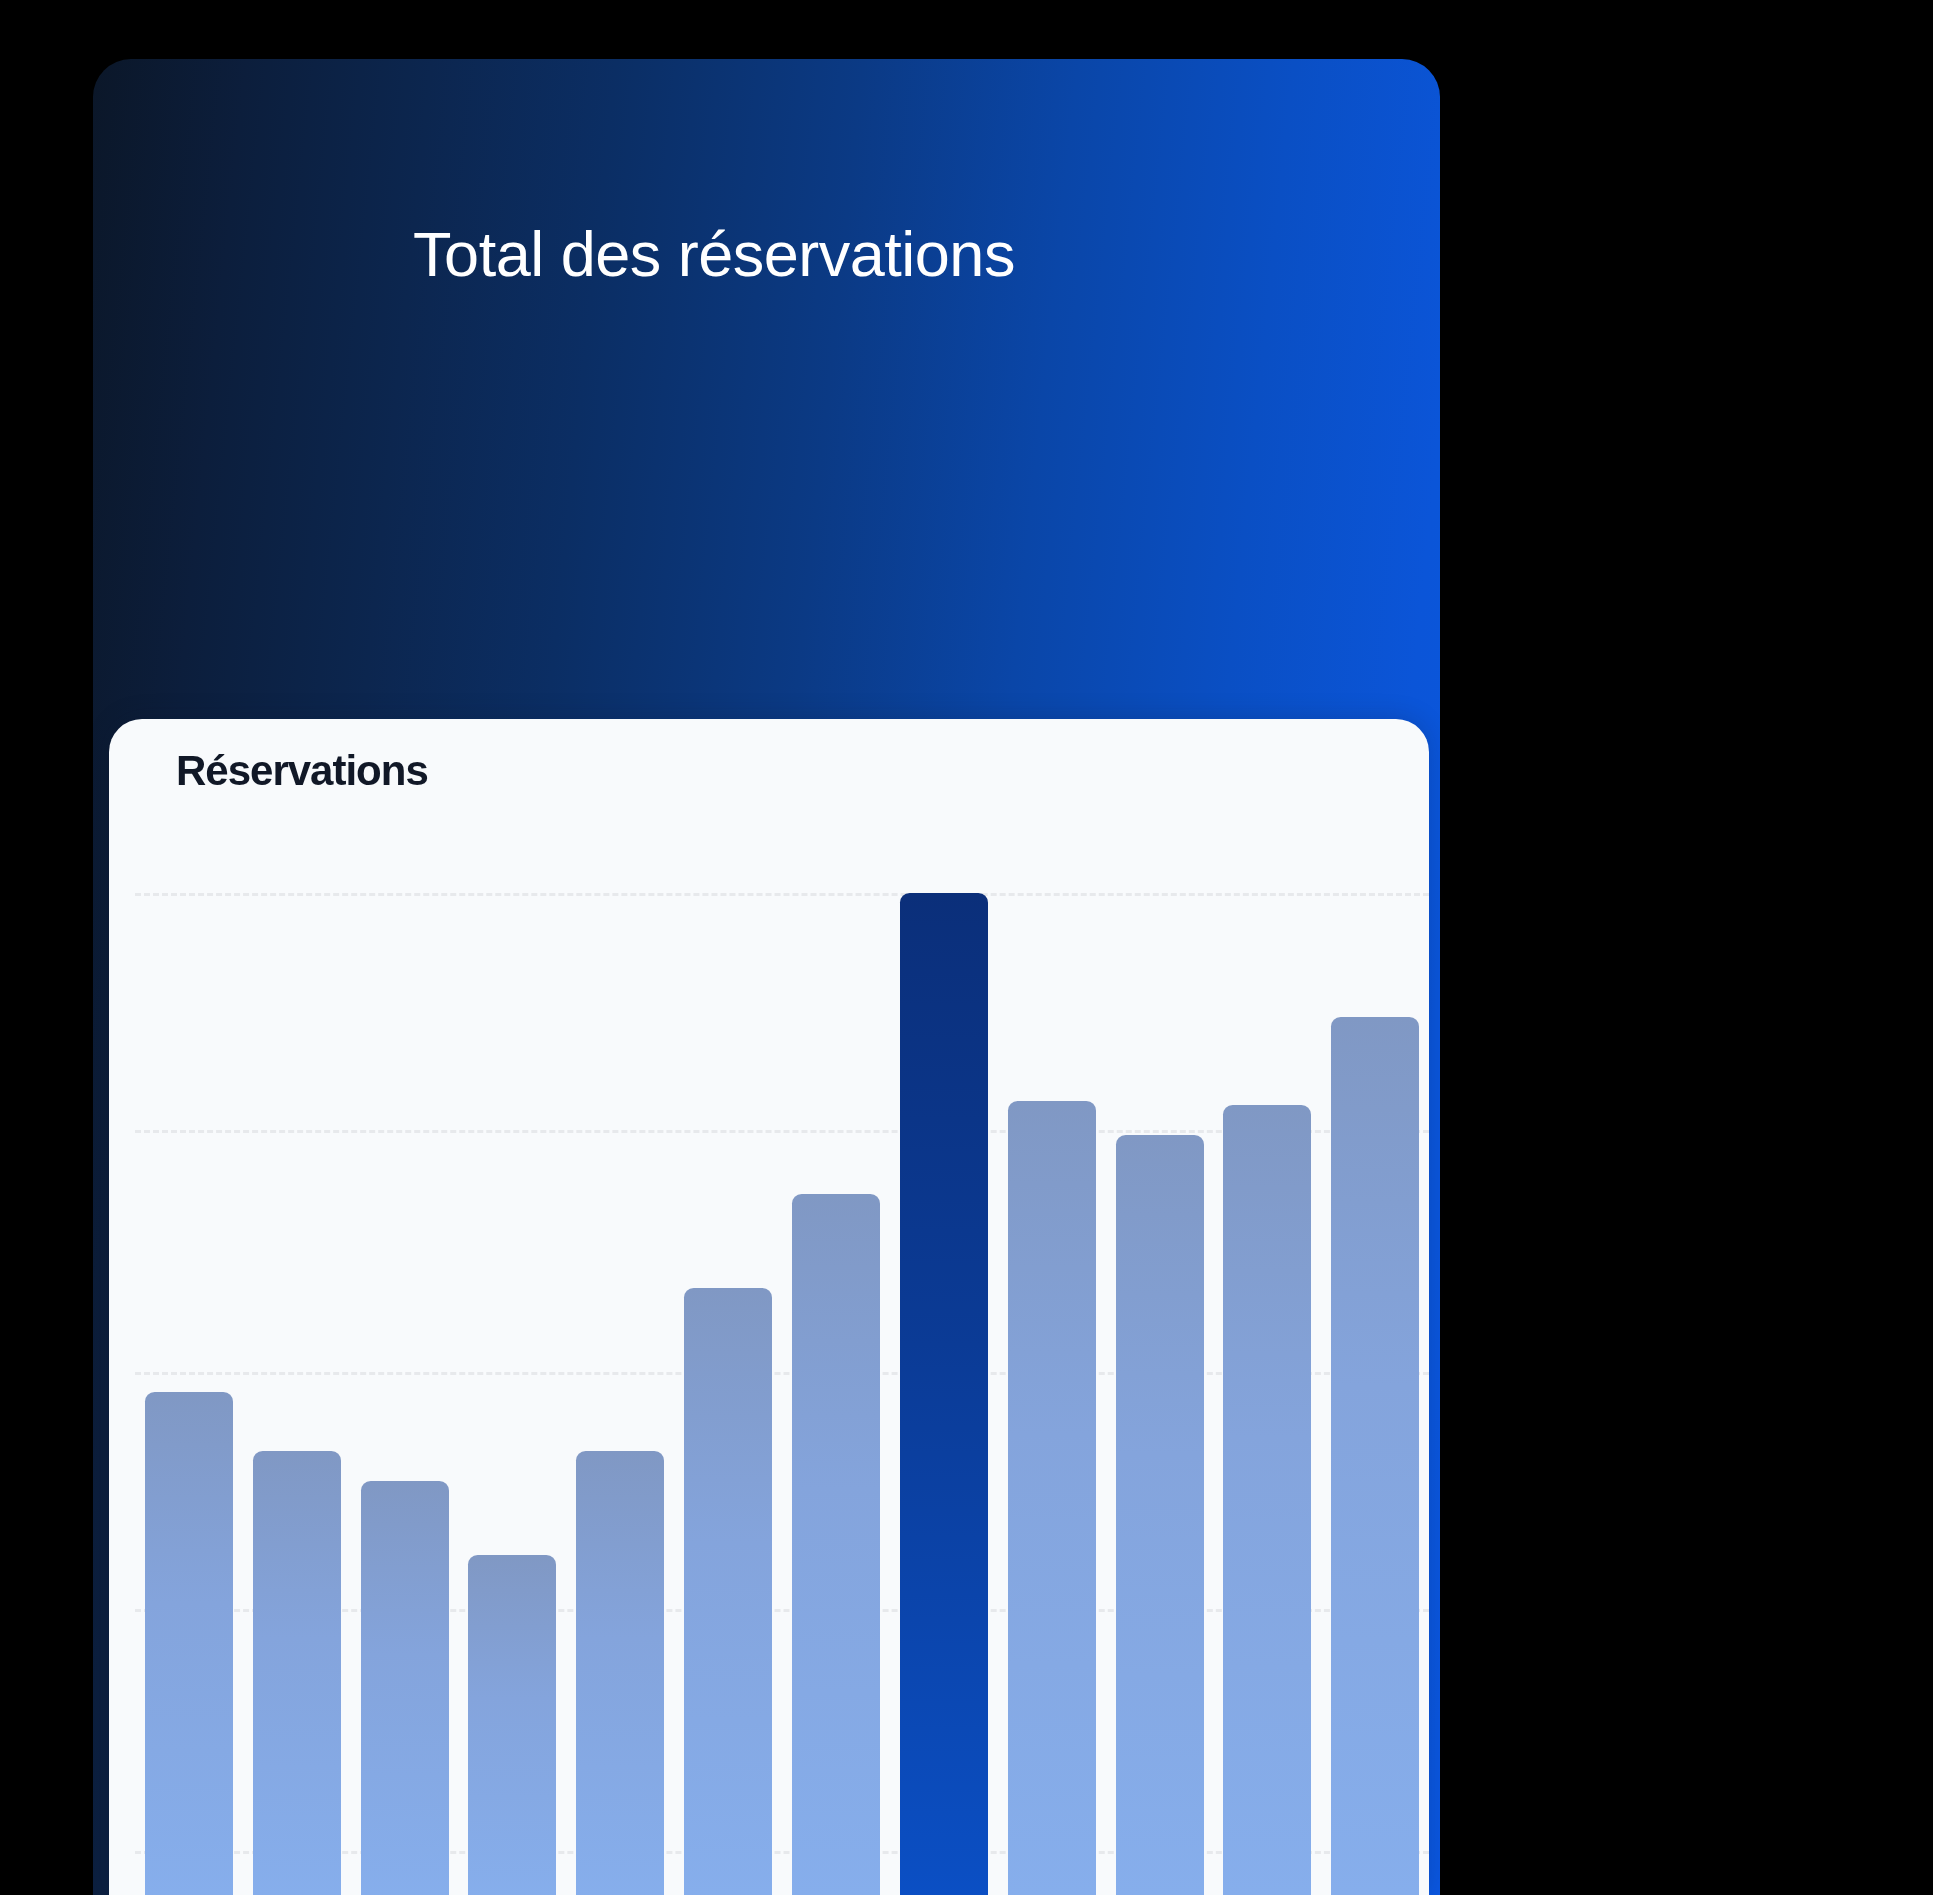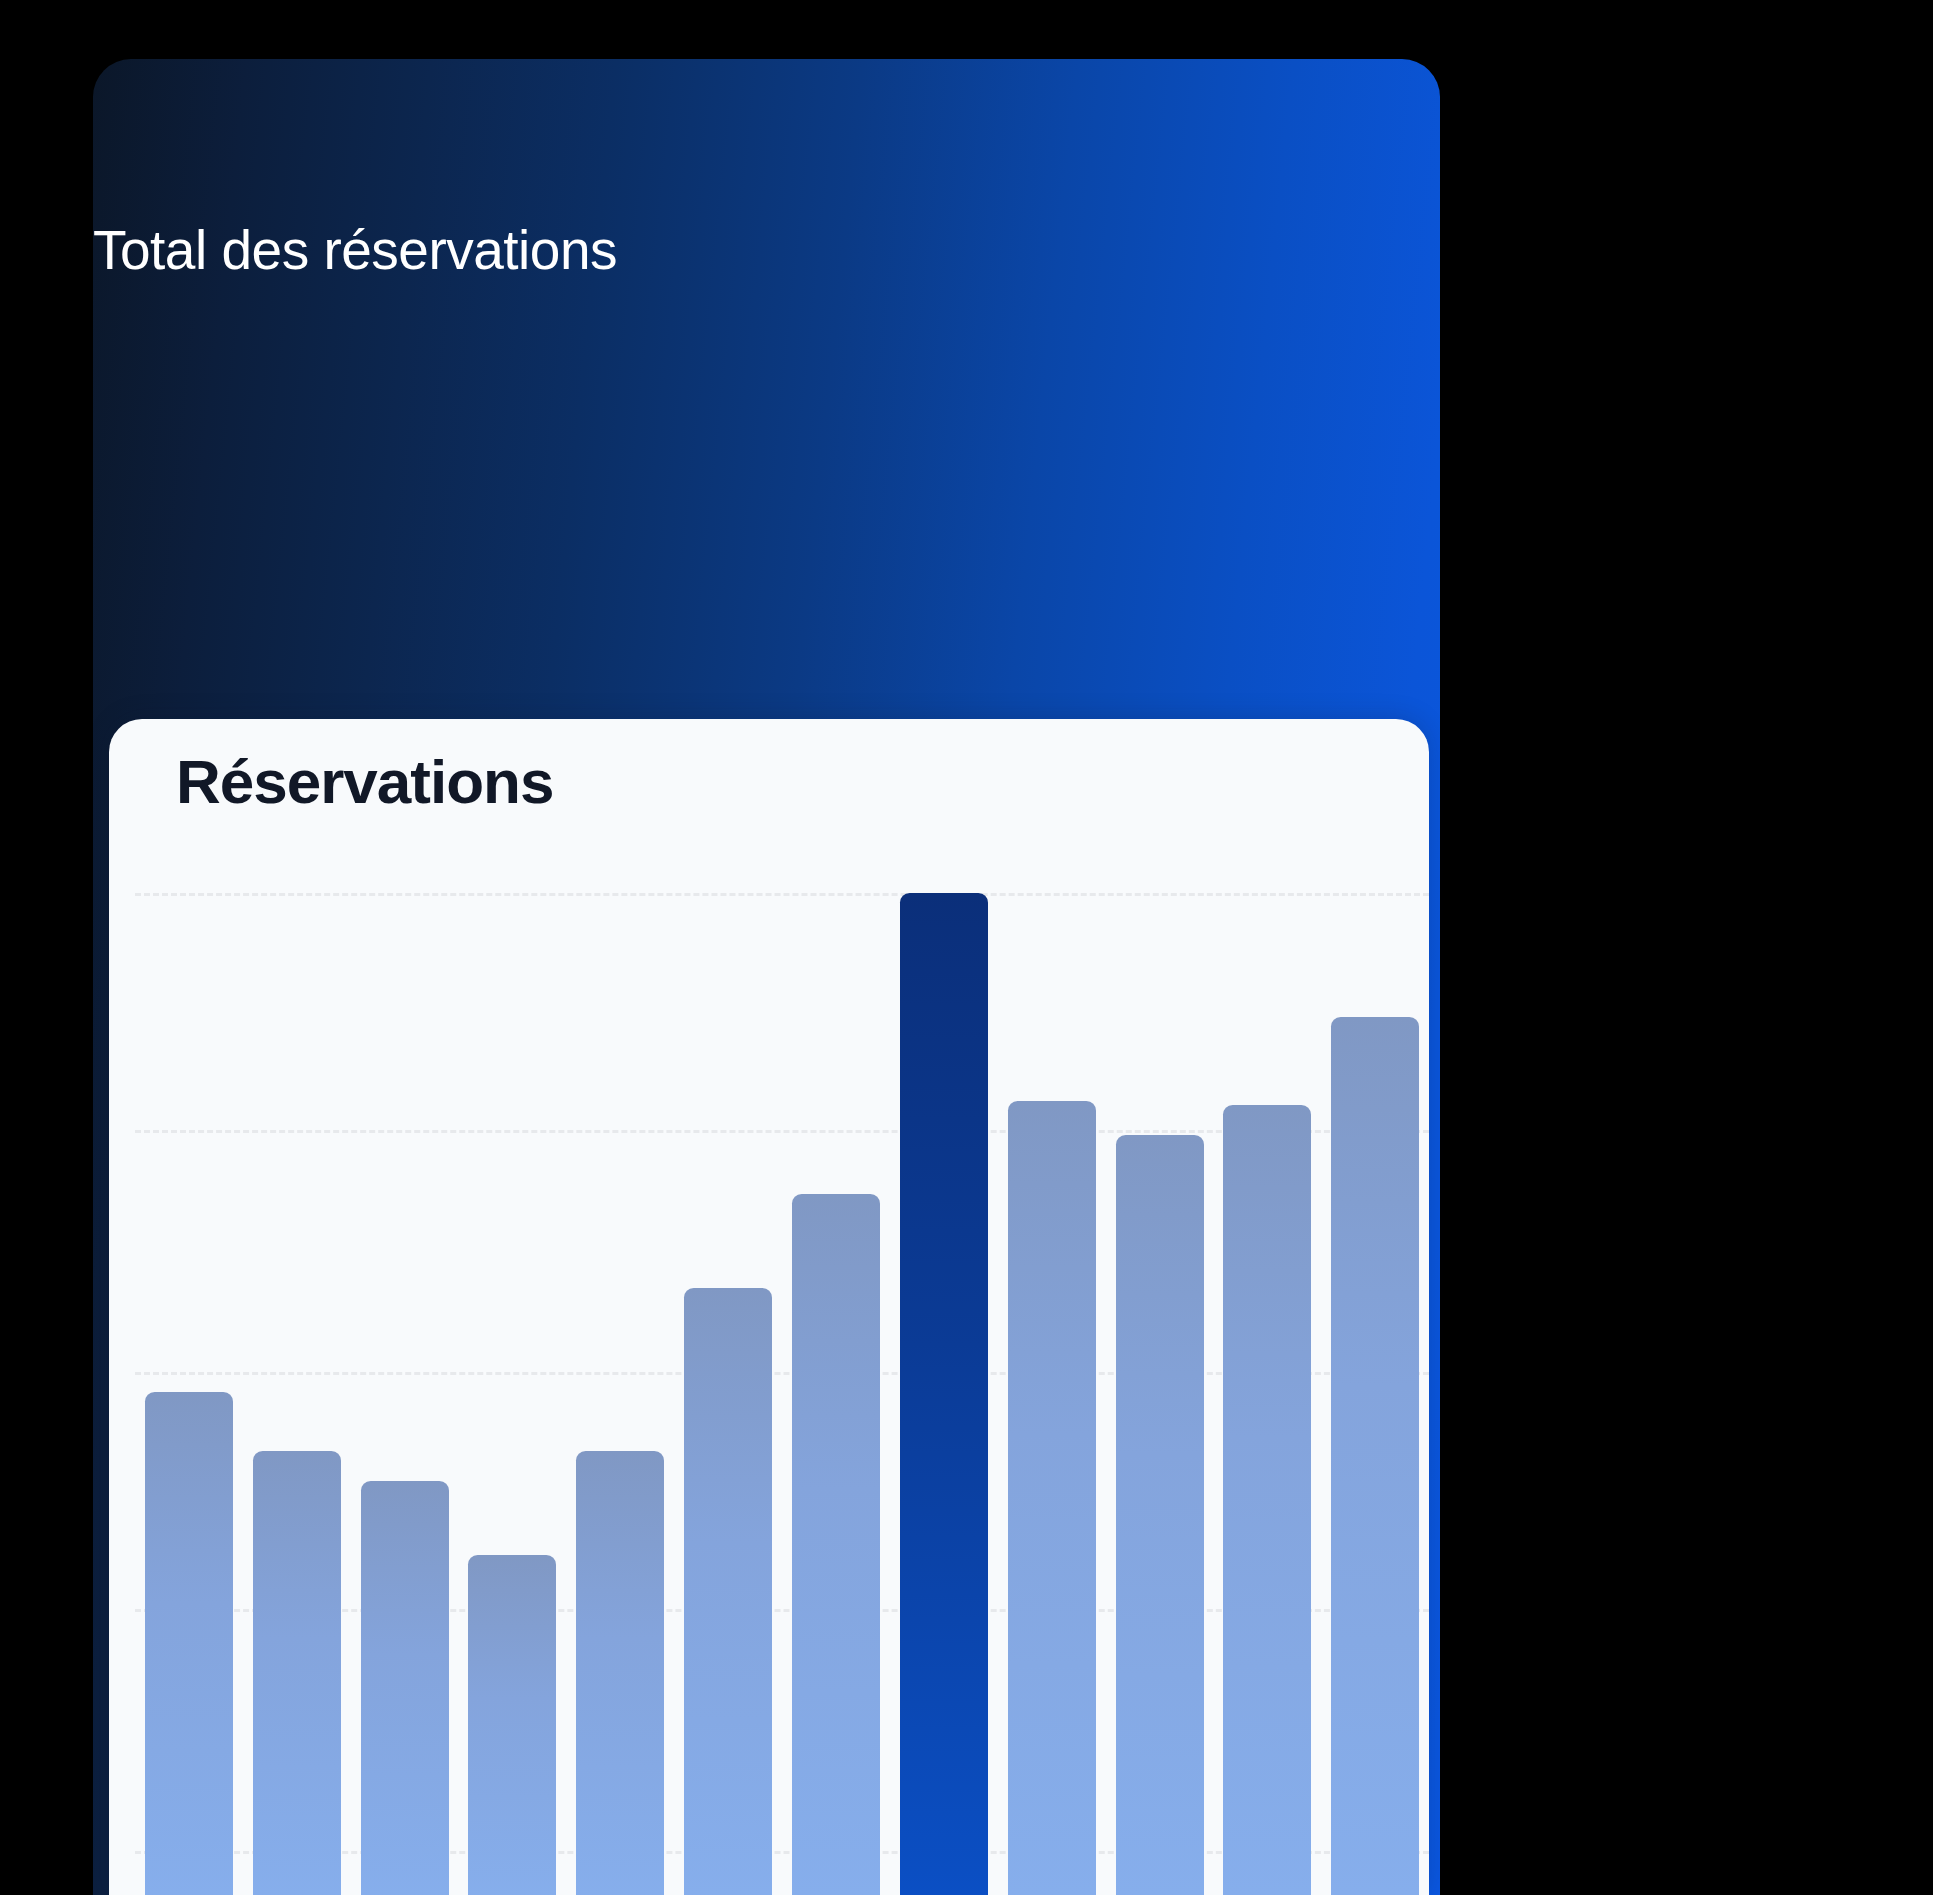--- a/index.html
+++ b/index.html
@@ -46,23 +46,23 @@
       #0A4FC4 78%,
       #0B55D8 90%,
       #0B57E0 100%);
   }
 
   #hero-title {
     position: absolute;
     left: 0;
     top: 161px;
     width: 1242px;
-    text-align: left;
+    text-align: center;
     color: #FFFFFF;
-    font-size: 55px;
+    font-size: 63px;
     font-weight: 400;
     letter-spacing: -0.5px;
     line-height: 1.1;
     white-space: nowrap;
   }
 
   #hero-badge {
     position: absolute;
     left: 488px;
     top: 276px;
@@ -93,21 +93,21 @@
     border-radius: 33px 33px 0 0;
     box-shadow: 0 -1.9px 25px rgba(8, 20, 45, 0.18);
     overflow: hidden;
   }
 
   #chart-card-title {
     position: absolute;
     left: 67px;
     top: 29px;
     color: #111827;
-    font-size: 62px;
+    font-size: 42px;
     font-weight: 700;
     letter-spacing: -1px;
     line-height: 1.1;
     white-space: nowrap;
   }
 
   
   #plot {
     position: absolute;
     left: 26px;

